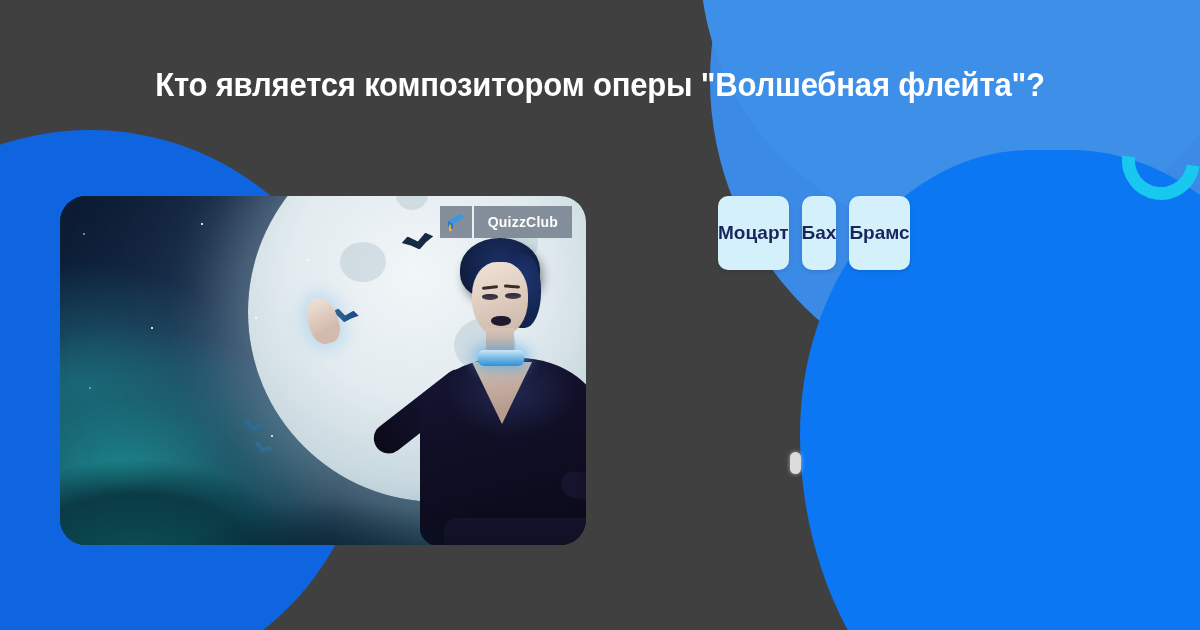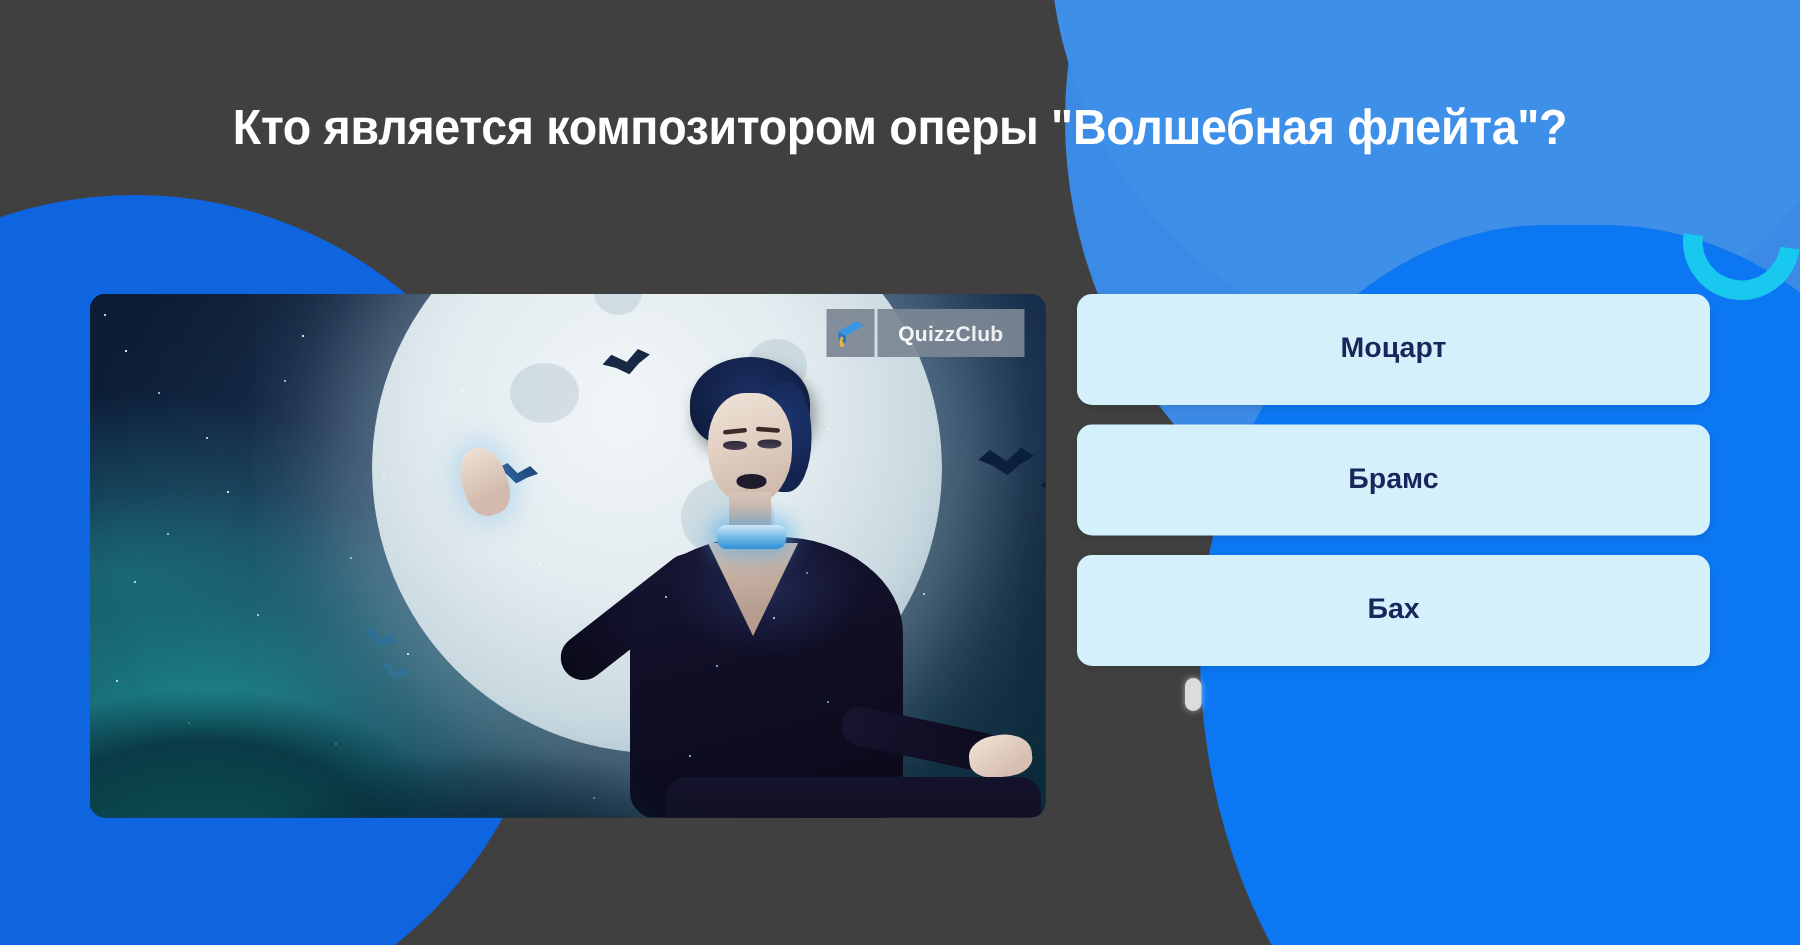--- a/index.html
+++ b/index.html
@@ -92,23 +92,23 @@
     font-family: "Liberation Sans Narrow", "Liberation Sans", sans-serif;
     transform: scaleX(0.94);
     white-space: nowrap;
   }
 
   
   .illustration {
     position: absolute;
     left: 60px;
     top: 196px;
-    width: 637px;
+    width: 526px;
     height: 349px;
-    border-radius: 10px;
+    border-radius: 26px;
     overflow: hidden;
     background: #0b1624;
   }
   .sky {
     position: absolute;
     inset: 0;
     background:
       radial-gradient(ellipse 58% 62% at 12% 82%, #1d8a8f 0%, rgba(22,110,120,0.55) 38%, rgba(12,40,66,0) 72%),
       radial-gradient(ellipse 46% 52% at 4% 55%, rgba(40,150,160,0.55) 0%, rgba(12,40,66,0) 70%),
       linear-gradient(160deg, #0d1b33 0%, #102744 42%, #0c2338 70%, #0b2b3a 100%);
@@ -319,21 +319,21 @@
     letter-spacing: 0.2px;
   }
 
   
   .answers {
     position: absolute;
     left: 718px;
     top: 196px;
     width: 422px;
     display: flex;
-    flex-direction: column;
+    flex-direction: row;
     gap: 13px;
   }
   .answer {
     height: 74px;
     border-radius: 10px;
     background: #d4f1fb;
     color: #18265c;
     font-size: 19px;
     font-weight: bold;
     display: flex;
@@ -421,22 +421,22 @@
       </div>
       <div class="wm-label">QuizzClub</div>
     </div>
   </div>
 
   <div class="answers">
     <div class="answer">
       <span>Моцарт</span>
     </div>
     <div class="answer">
+      <span>Бах</span>
+    </div>
+    <div class="answer">
       <span>Брамс</span>
     </div>
-    <div class="answer">
-      <span>Бах</span>
-    </div>
   </div>
 
   <div class="scroll-nub"></div>
 
 </div>
 
 </body></html>

